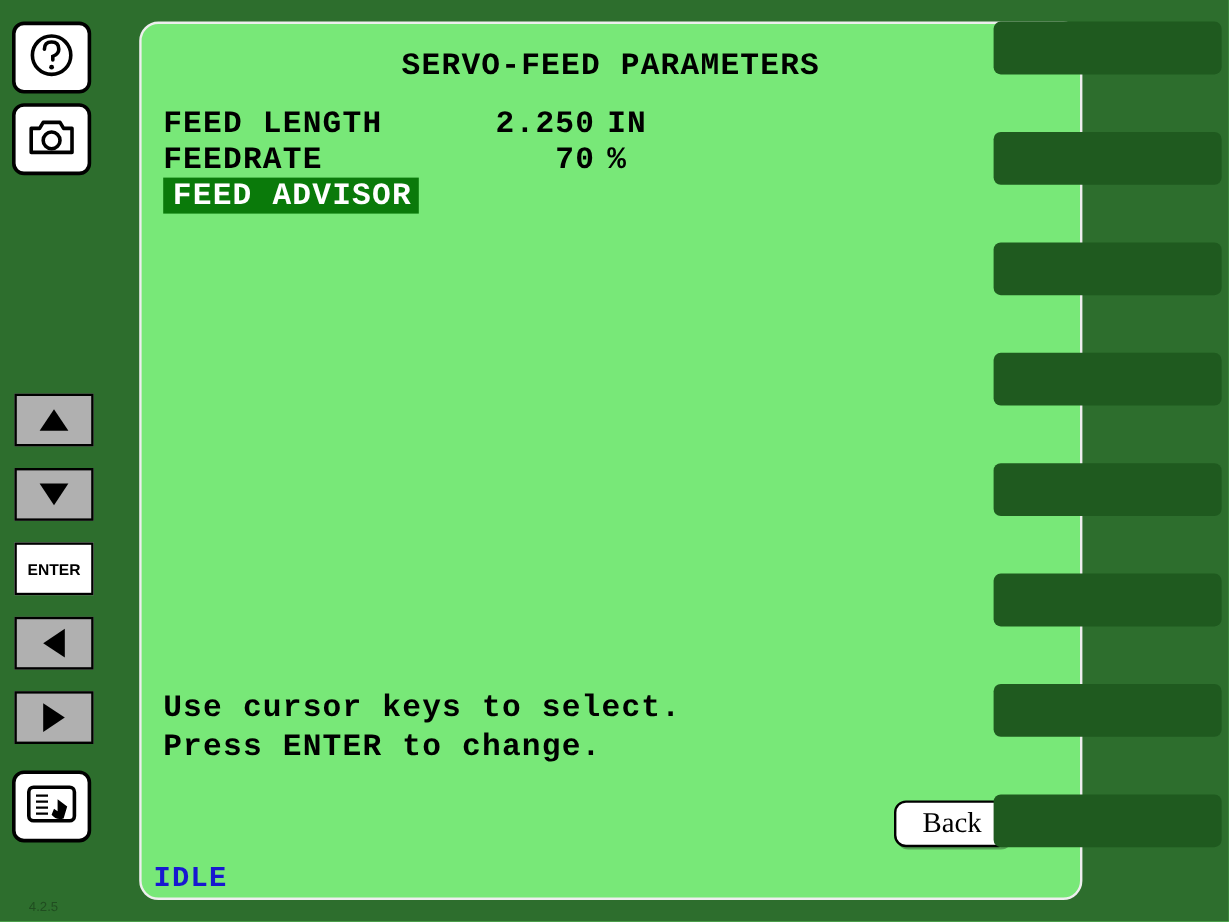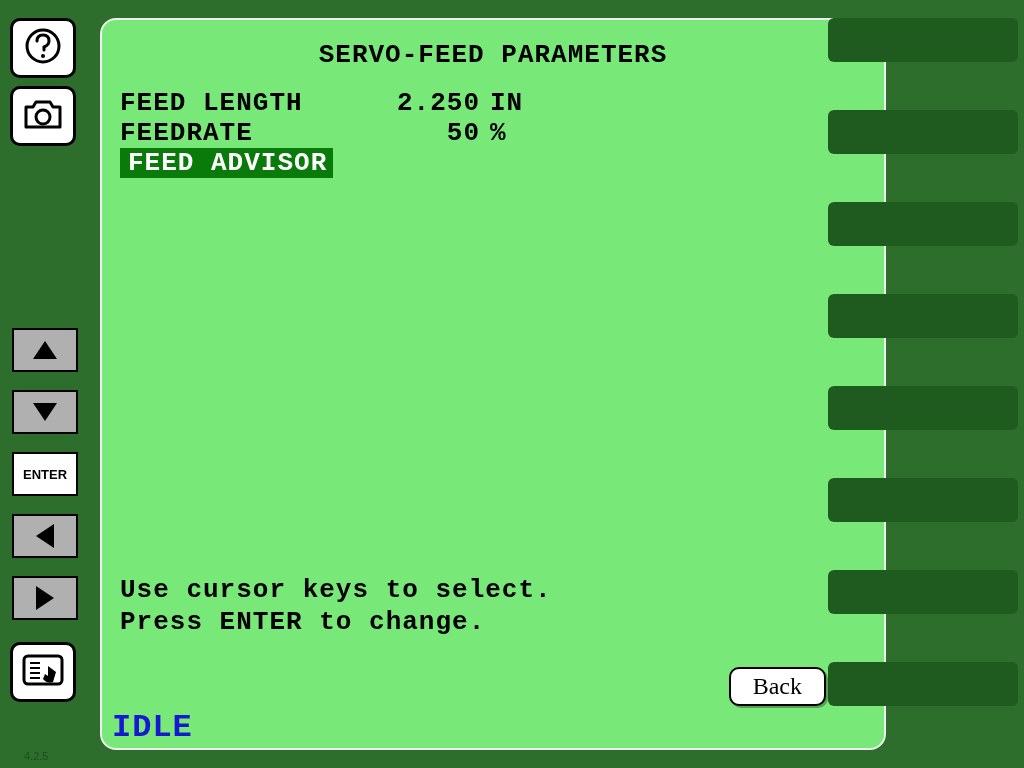--- a/index.html
+++ b/index.html
@@ -66,21 +66,21 @@
       align-items: center;
     }
     .touch-btn {
       position: absolute;
       left: 10px;
       top: 642px;
     }
     
     .main-panel {
       position: absolute;
-      left: 100px;
+      left: 116px;
       top: 18px;
       width: 786px;
       height: 732px;
       background: #78e878;
       border: 2px solid #eee;
       border-radius: 16px;
       padding: 10px 10px;
       font-size: 26px;
       font-weight: bold;
       letter-spacing: 1px;
@@ -128,21 +128,21 @@
       font-family: Liberation Serif, serif;
       font-size: 24px;
       cursor: pointer;
       box-shadow: 2px 2px 0 rgba(0,0,0,0.3);
     }
     .status {
       position: absolute;
       left: 10px;
       bottom: 2px;
       color: #1818d0;
-      font-size: 32px;
+      font-size: 24px;
       font-weight: bold;
     }
     
     .right-sidebar {
       position: absolute;
       right: 6px;
       top: 18px;
       width: 190px;
       display: flex;
       flex-direction: column;
@@ -224,21 +224,21 @@
   <div class="title">SERVO-FEED PARAMETERS</div>
 
   <div class="param-row">
     <span class="param-label">FEED LENGTH</span>
     <span class="param-value">2.250</span>
     <span class="param-unit">IN</span>
   </div>
 
   <div class="param-row">
     <span class="param-label">FEEDRATE</span>
-    <span class="param-value">50</span>
+    <span class="param-value">70</span>
     <span class="param-unit">%</span>
   </div>
 
   <div class="param-row">
     <span class="highlight">FEED ADVISOR</span>
   </div>
 
   <div class="hint">
     <div>Use cursor keys to select.</div>
     <div>Press ENTER to change.</div>

